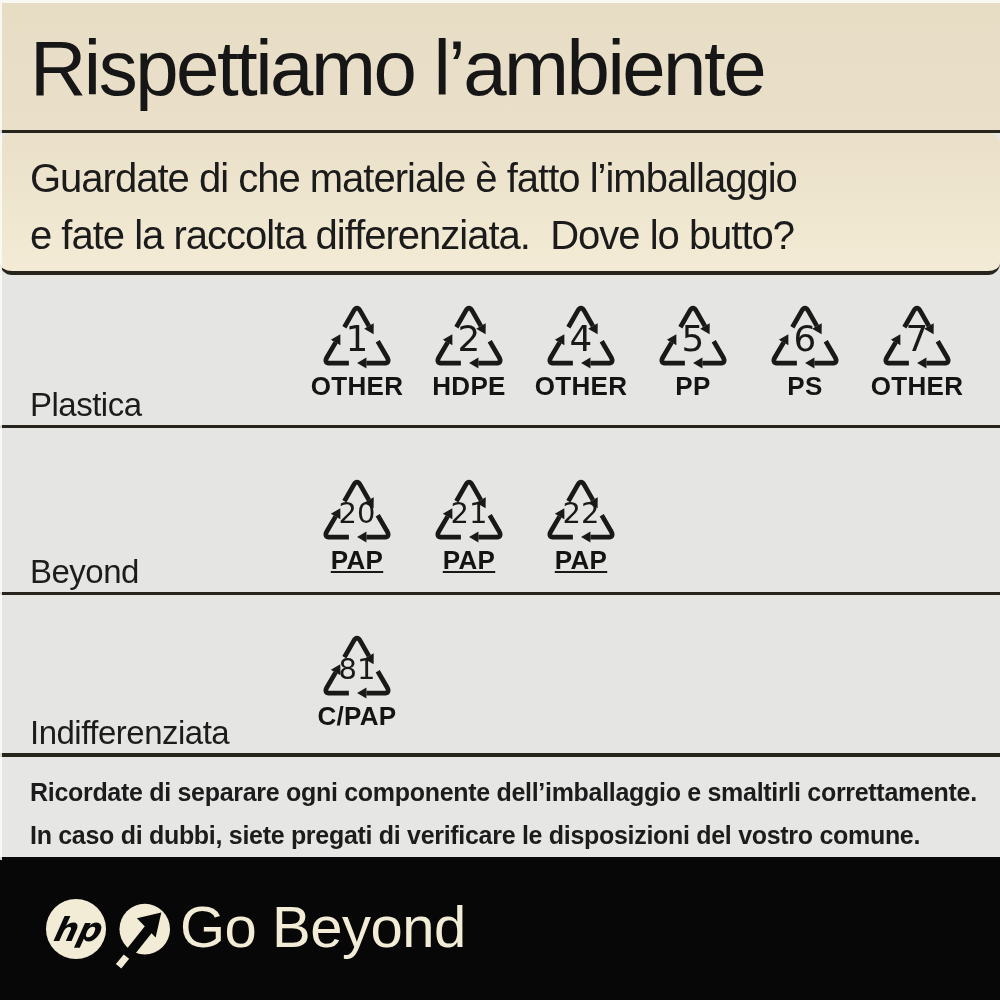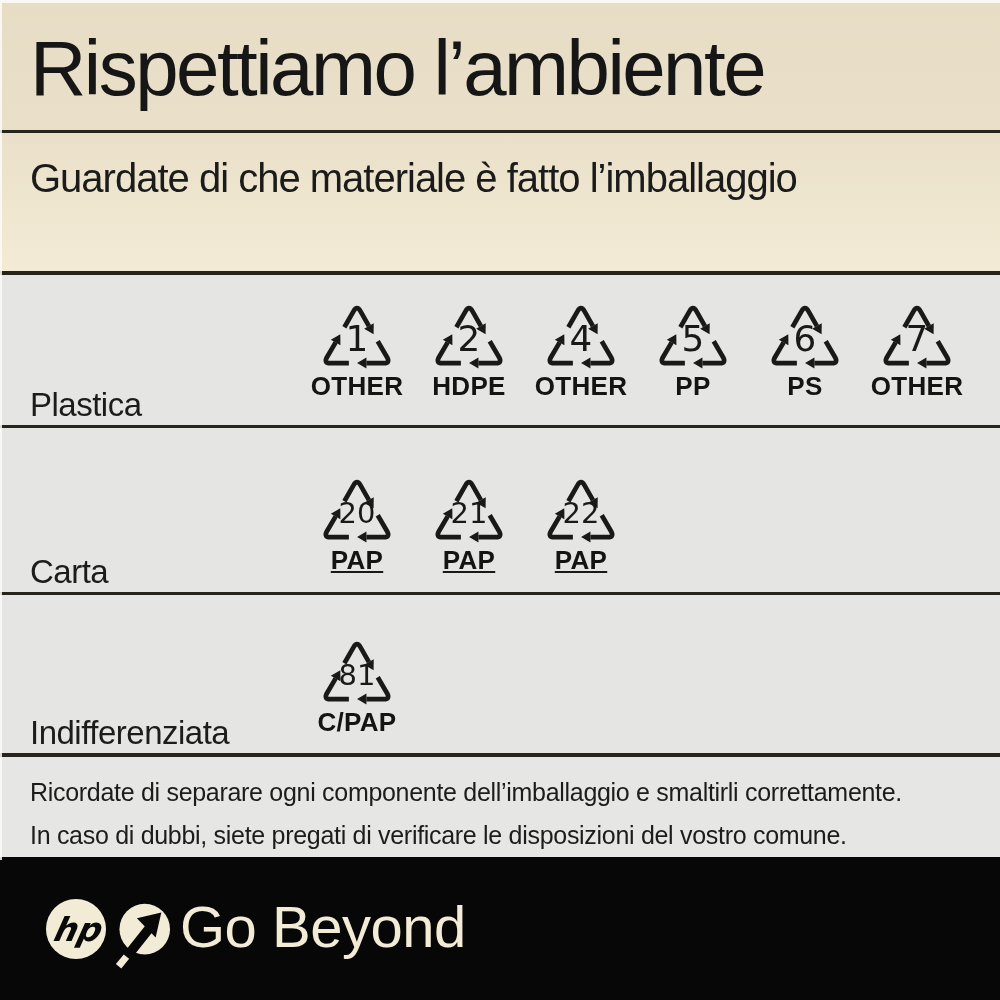--- a/index.html
+++ b/index.html
@@ -16,42 +16,42 @@
   
   .title-band{
     height:133px; background:linear-gradient(180deg,#e7dcc4,#eadfc9);
     border-bottom:3px solid #27241c; display:flex; align-items:center; padding:6px 16px 0 30px;
   }
   .title-band h1{
     margin:0; font-size:78px; font-weight:500; letter-spacing:-2.5px; color:#161616; line-height:1;
   }
   .subtitle-band{
     height:142px; background:linear-gradient(180deg,#eae0c9,#f3ebd5);
-    border-bottom:4px solid #27241c; padding:17px 0 0 30px;
+    border-bottom:4px solid #27241c; padding:17px 0 0 30px;border-radius:12px;
   }
   .subtitle-band .sub-line{
     font-size:40px; letter-spacing:-1px; line-height:57px; color:#1b1b1b; white-space:pre;
   }
   
   .row{ position:relative; background:#e5e5e3; }
   .row-1{ height:153px; border-bottom:3px solid #27241c; }
   .row-2{ height:167px; border-bottom:3px solid #27241c; }
   .row-3{ height:162px; border-bottom:4px solid #27241c; }
   .row-label{
     position:absolute; left:30px; bottom:1px; font-size:33px; letter-spacing:-0.5px; color:#1c1c1c;
   }
   .symbols{ position:absolute; left:301px; display:flex; }
   .row-1 .symbols{ top:20px; }
   .row-2 .symbols{ top:41px;text-decoration:underline; }
-  .row-3 .symbols{ top:36px; }
+  .row-3 .symbols{ top:30px; }
   .symbol{ width:112px; display:flex; flex-direction:column; align-items:center; }
   .symbol svg{ width:86px; height:75px; display:block; }
   .code{ font-size:26px; font-weight:bold; letter-spacing:0.3px; margin-top:1px; color:#141414; }
   
-  .note-band{ height:100px; background:#e6e6e4; padding:14px 0 12px 30px; }
+  .note-band{ height:100px; background:#e6e6e4; padding:14px 0 12px 30px;font-weight:bold; }
   .note-line{ font-size:25px; letter-spacing:-0.3px; line-height:43px; color:#1c1c1c; }
   
   .footer{
     height:143px; background:#070707; display:flex; align-items:center; padding-left:45px;
   }
   .hp-logo{ width:62px; height:62px; }
   .arrow-badge{ width:56px; height:68px; margin-left:8px; margin-top:16px; }
   .tagline{
     margin-left:9px; font-size:58px; letter-spacing:-0.5px; color:#f2ecd6; font-weight:400;
     padding-bottom:4px;
@@ -61,20 +61,21 @@
 <body>
 
 <div class="poster">
 
   <header class="title-band">
     <h1>Rispettiamo l’ambiente</h1>
   </header>
 
   <div class="subtitle-band">
     <div class="sub-line">Guardate di che materiale è fatto l’imballaggio</div>
+    <div class="sub-line">e fate la raccolta differenziata.&nbsp; Dove lo butto?</div>
   </div>
 
   <div id="recycling-table">
       <div class="row row-1">
         <div class="row-label">Plastica</div>
         <div class="symbols">
           <div class="symbol">
             <svg viewBox="0 0 100 88">
               <g>
                 <path d="M35.2 37.8 L46 18.9 Q50 12 54 18.9 L64 36.5" fill="none" stroke="#191919" stroke-width="5.5"></path>
@@ -178,21 +179,21 @@
                 <path d="M35.2 37.8 L46 18.9 Q50 12 54 18.9 L64 36.5" fill="none" stroke="#191919" stroke-width="5.5"></path>
                 <polygon points="69.5,46 58.4,39.7 69.6,33.2" fill="#191919"></polygon>
               </g>
               <text x="50" y="66" text-anchor="middle" font-family="DejaVu Sans, sans-serif" font-size="42" fill="#191919">7</text>
             </svg>
             <div class="code">OTHER</div>
           </div>
         </div>
       </div>
       <div class="row row-2">
-        <div class="row-label">Carta</div>
+        <div class="row-label">Beyond</div>
         <div class="symbols">
           <div class="symbol">
             <svg viewBox="0 0 100 88">
               <g>
                 <path d="M35.2 37.8 L46 18.9 Q50 12 54 18.9 L64 36.5" fill="none" stroke="#191919" stroke-width="5.5"></path>
                 <polygon points="69.5,46 58.4,39.7 69.6,33.2" fill="#191919"></polygon>
               </g>
               <g transform="rotate(120 50 57.33)">
                 <path d="M35.2 37.8 L46 18.9 Q50 12 54 18.9 L64 36.5" fill="none" stroke="#191919" stroke-width="5.5"></path>
                 <polygon points="69.5,46 58.4,39.7 69.6,33.2" fill="#191919"></polygon>

